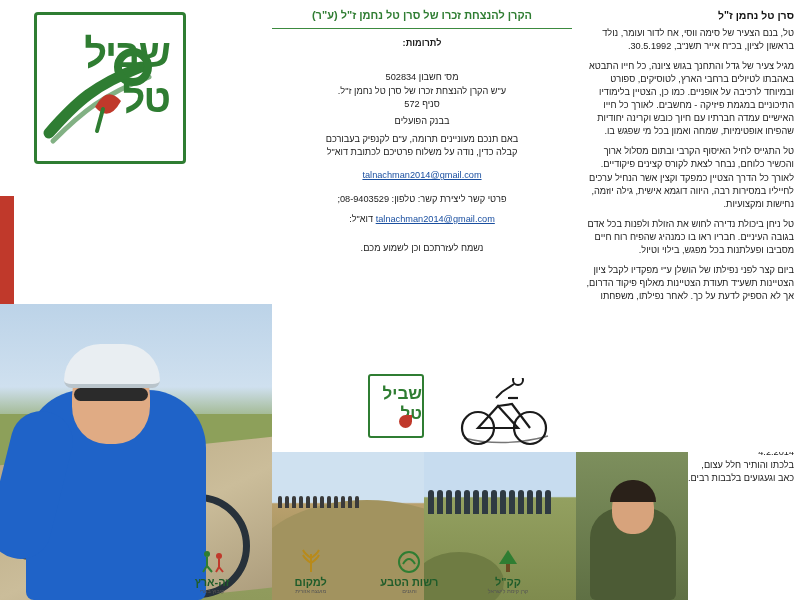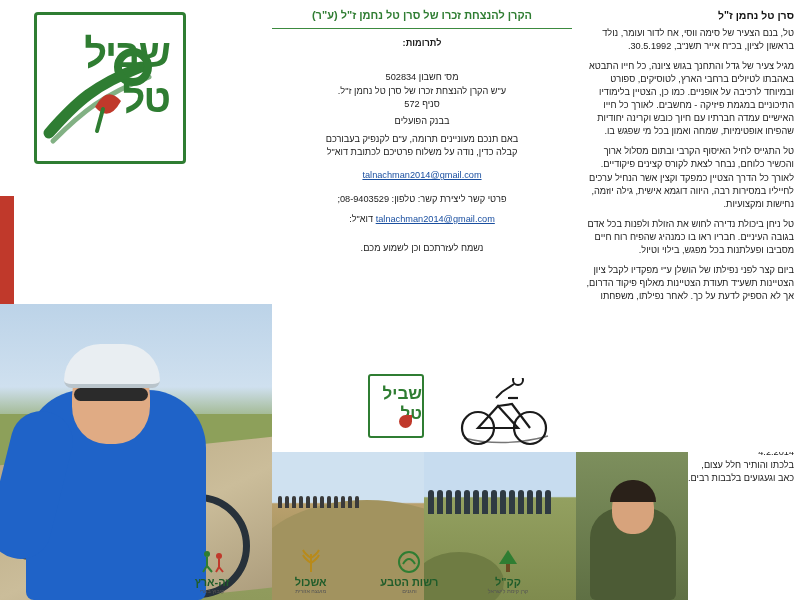--- a/index.html
+++ b/index.html
@@ -388,21 +388,21 @@
         <path d="M9 16 q6 -10 12 0" fill="none" stroke="#2f7d32" stroke-width="2"></path>
       </svg>
       <span class="sp-name">רשות הטבע</span>
       <span class="sp-sub">והגנים</span>
     </div>
     <div class="sponsor">
       <svg class="sp-mark" viewBox="0 0 30 26">
         <path d="M15 24 L15 6" stroke="#b88a1a" stroke-width="2"></path>
         <path d="M15 10 q6 -4 8 -8 M15 15 q6 -4 8 -8 M15 10 q-6 -4 -8 -8 M15 15 q-6 -4 -8 -8" stroke="#b88a1a" stroke-width="2" fill="none"></path>
       </svg>
-      <span class="sp-name">אשכול</span>
+      <span class="sp-name">למקום</span>
       <span class="sp-sub">מועצה אזורית</span>
     </div>
     <div class="sponsor">
       <svg class="sp-mark" viewBox="0 0 30 26">
         <circle cx="10" cy="6" r="3" fill="#2f7d32"></circle>
         <path d="M10 9 L10 18 L6 24 M10 18 L15 24" stroke="#2f7d32" stroke-width="2" fill="none"></path>
         <circle cx="22" cy="8" r="3" fill="#c0392b"></circle>
         <path d="M22 11 L22 19 L19 24 M22 19 L26 24" stroke="#c0392b" stroke-width="2" fill="none"></path>
       </svg>
       <span class="sp-name">זה-ארץ</span>

